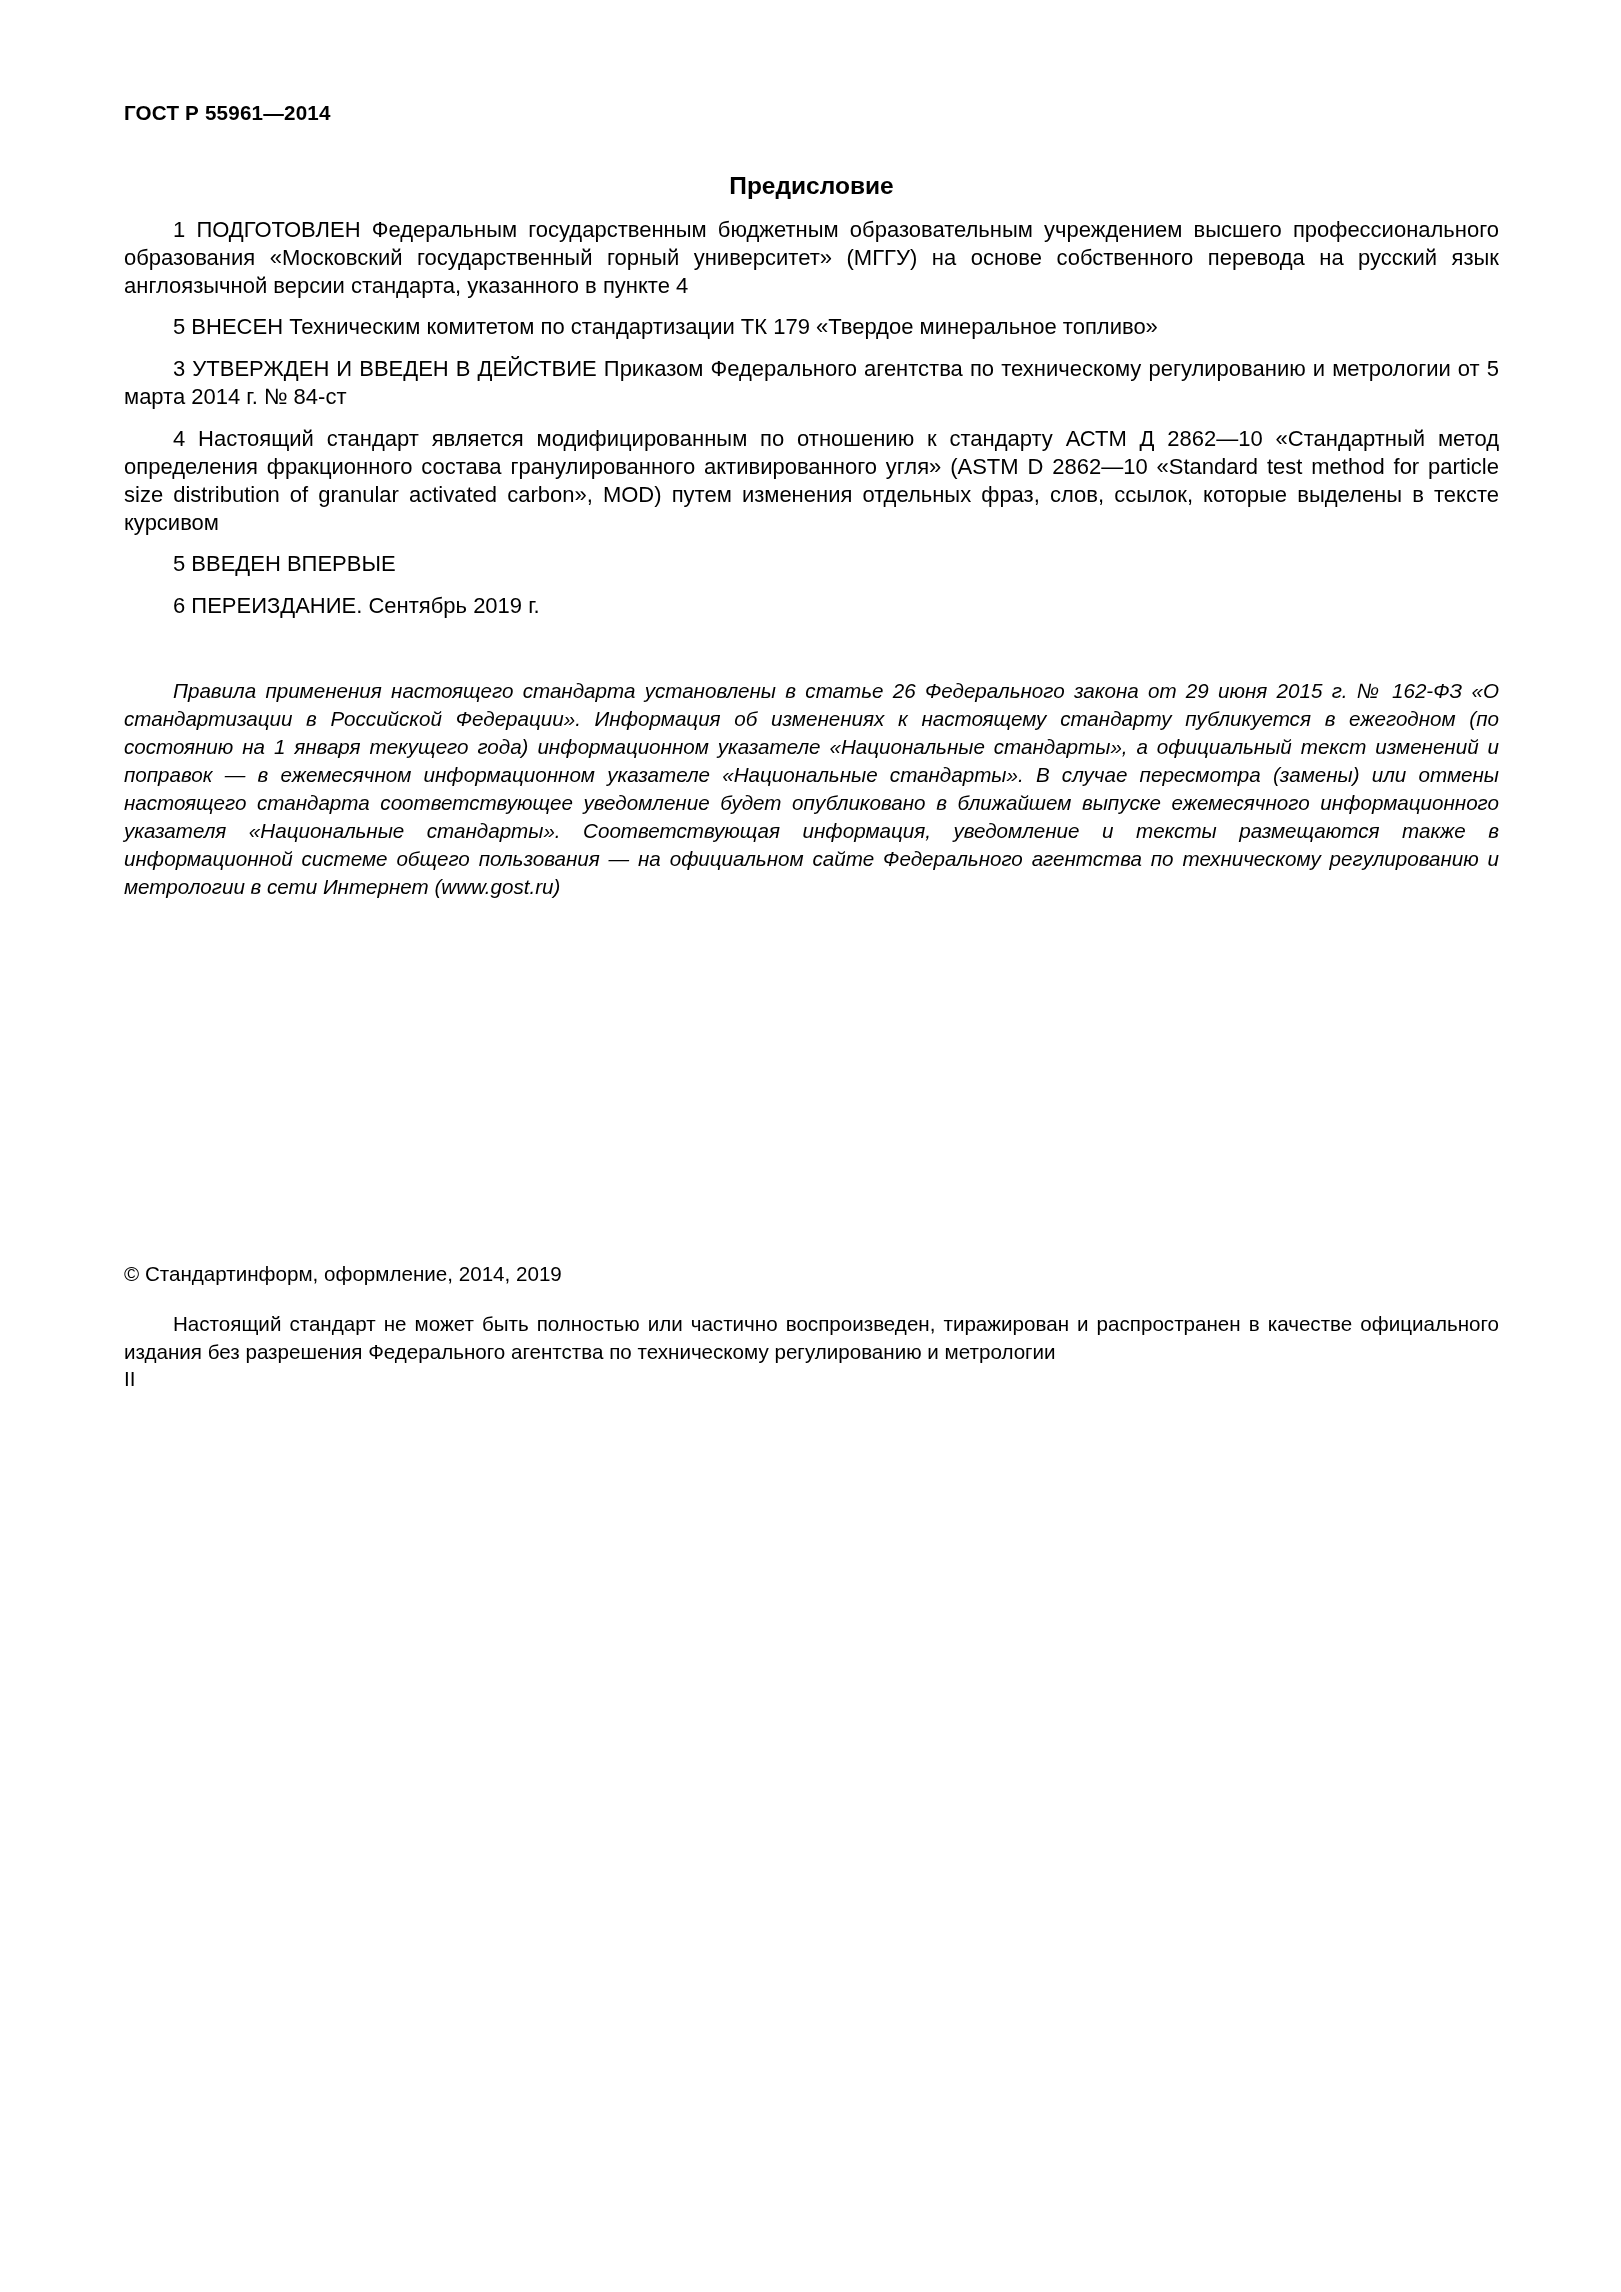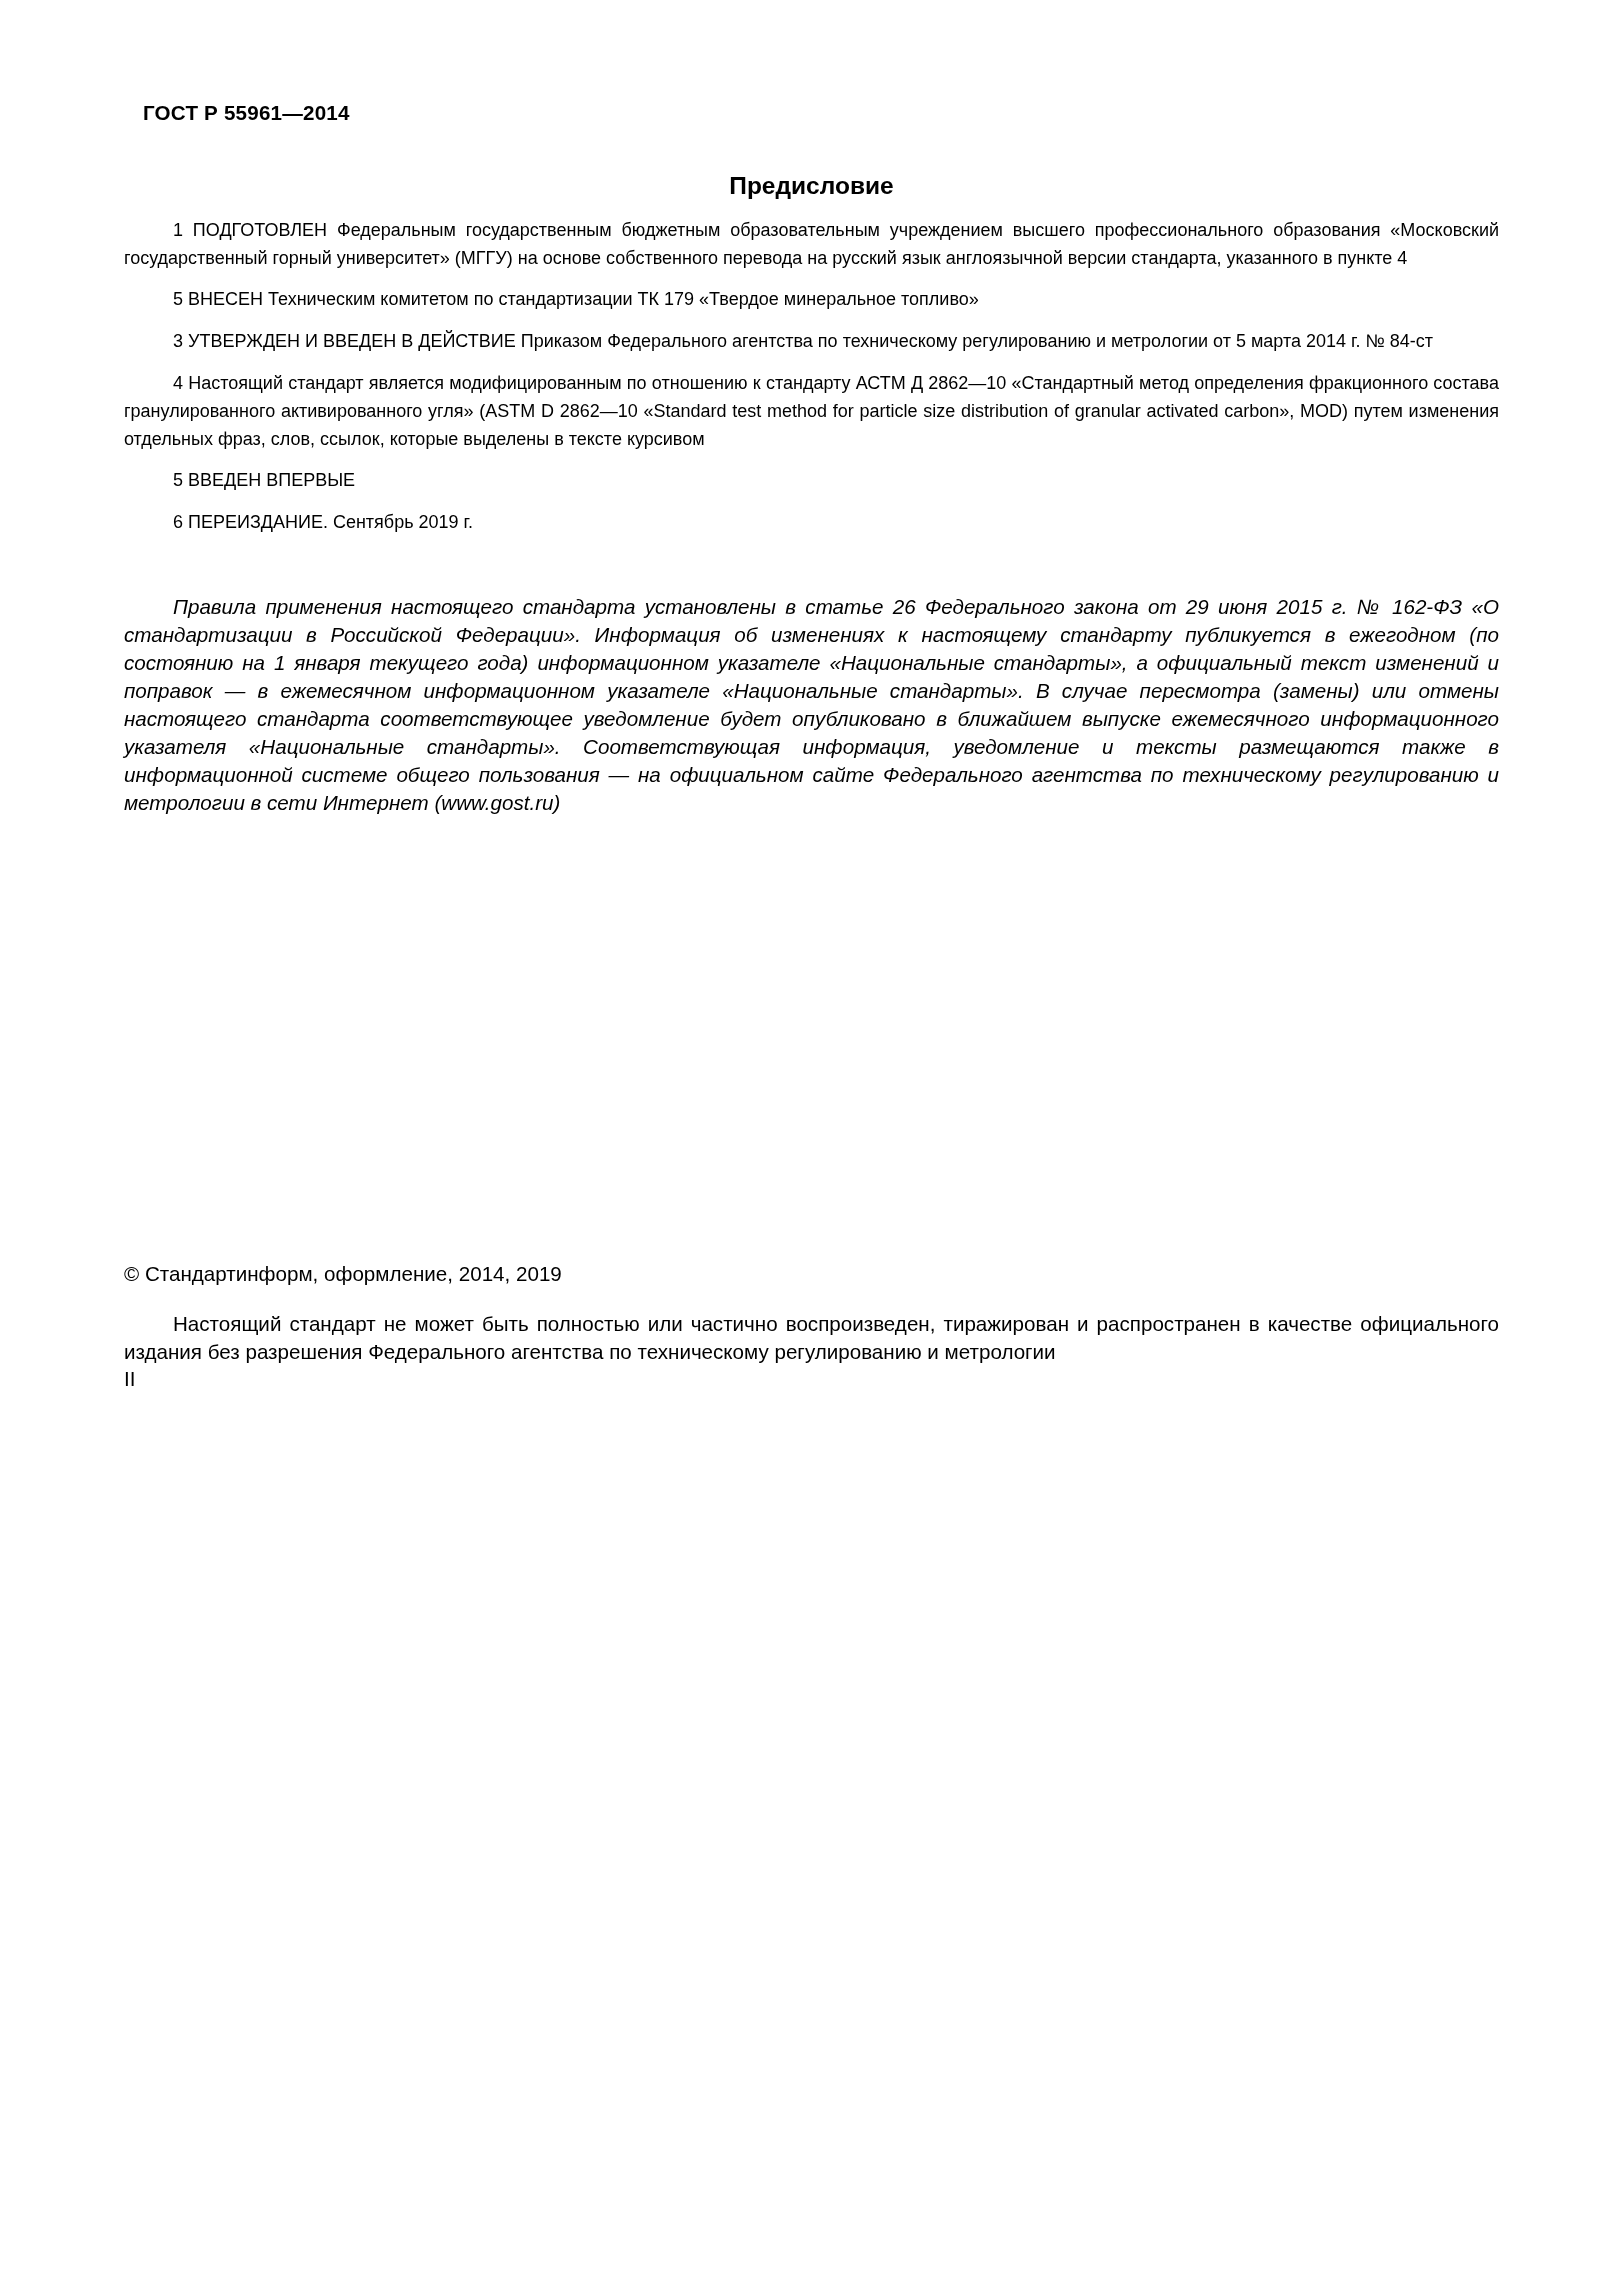--- a/index.html
+++ b/index.html
@@ -18,33 +18,32 @@
     position: absolute;
     inset: 0;
     padding: 101px 122px 0 124px;
     background: #ffffff;
   }
 
   .doc-header {
     font-size: 20.6px;
     font-weight: 700;
     letter-spacing: 0.2px;
-    margin-left: 19px;
   }
 
   .doc-title {
     font-size: 24.5px;
     font-weight: 700;
     text-align: center;
     margin-top: 47px;
     margin-bottom: 3.9px;
   }
 
   p.para {
-    font-size: 18px;
+    font-size: 22px;
     line-height: 28px;
     text-align: justify;
     text-indent: 49px;
     margin-top: 13.7px;
   }
 
   p.para:first-of-type { margin-top: 15.7px; }
 
   .legal-note {
     font-style: italic;

